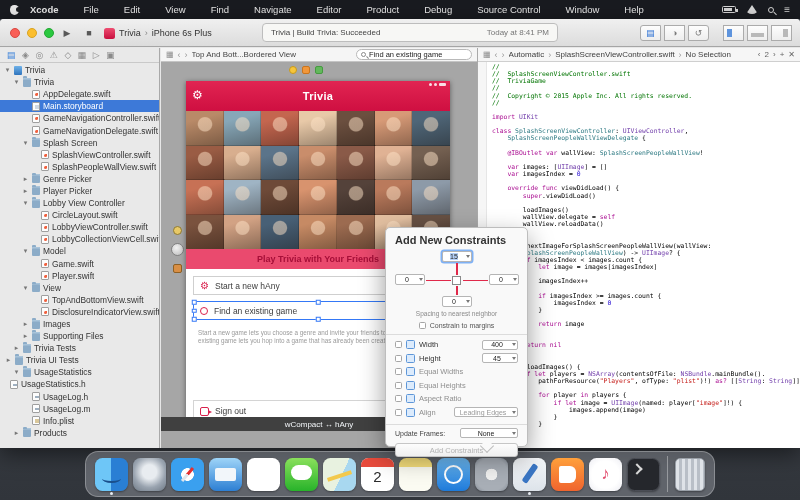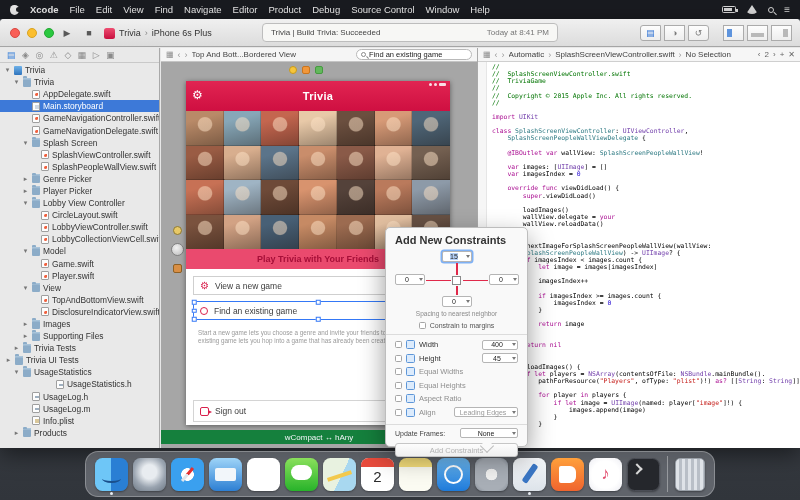--- a/index.html
+++ b/index.html
@@ -104,21 +104,21 @@
   .srow .rlabel{font-size:8.5px;color:#3c3c3c;}
   .srow .chev{margin-left:auto;color:#b5b5b5;font-size:9px;}
   .ic-gear-red{color:#d9204c;font-size:10px;line-height:1;}
   .ic-ring-red{width:8px;height:8px;border:1.6px solid #d9204c;border-radius:50%;flex:none;}
   .handle{position:absolute;width:4.5px;height:4.5px;background:#fff;border:1px solid #3478f6;transform:translate(-50%,-50%);}
   .sdesc{position:absolute;left:12px;right:12px;top:248px;font-size:6.3px;line-height:8.2px;color:#9a9a9a;}
   .signout{position:absolute;left:7px;right:7px;bottom:3px;height:22px;border:1px solid #d4d4d4;display:flex;align-items:center;gap:6px;padding:0 6px;}
   .so-icon{position:relative;width:9px;height:9px;border:1.6px solid #d9204c;border-radius:2px;flex:none;}
   .so-icon::after{content:"";position:absolute;right:-4px;top:2px;width:0;height:0;border-top:2.5px solid transparent;border-bottom:2.5px solid transparent;border-left:4px solid #d9204c;}
   .so-label{font-size:8.5px;color:#3c3c3c;}
-  .size-bar{position:absolute;left:0;right:0;bottom:4px;height:14px;background:#15803d;display:flex;align-items:center;padding:0 2px;gap:5px;color:#f2f5f8;font-size:8px;}
+  .size-bar{position:absolute;left:0;right:0;bottom:17px;height:14px;background:#404040;display:flex;align-items:center;padding:0 2px;gap:5px;color:#f2f5f8;font-size:8px;}
   .size-bar .mid{position:absolute;left:0;right:0;text-align:center;}
   .sb-right{margin-left:auto;display:flex;gap:6px;font-size:9px;z-index:1;}
   
   .editor{position:absolute;left:477px;top:29px;width:323px;height:400px;background:#fff;border-left:1px solid #a9a9a9;overflow:hidden;}
   .ejump{position:absolute;left:0;right:0;top:0;height:14px;background:#f6f6f6;border-bottom:1px solid #cfcfcf;display:flex;align-items:center;gap:4px;padding:0 5px;font-size:8px;color:#3d3d3d;}
   .ejump .trunc{white-space:nowrap;overflow:hidden;text-overflow:ellipsis;}
   .ej-right{margin-left:auto;display:flex;gap:4px;align-items:center;color:#666;flex:none;}
   .gutter{position:absolute;left:0;top:14px;bottom:0;width:9px;background:#f6f6f6;border-right:1px solid #e6e6e6;}
   .code{position:absolute;left:9px;right:0;top:14px;bottom:0;padding:2px 0 0 5px;font-family:"DejaVu Sans Mono",monospace;font-size:6.4px;line-height:7.15px;color:#000;overflow:hidden;}
   .cl{white-space:pre;height:7.15px;}
@@ -199,21 +199,21 @@
   .dock-divider{width:1px;height:36px;background:rgba(255,255,255,.35);margin:0 2px;align-self:center;}
   .trash{width:30px;height:33px;border-radius:5px;background:repeating-linear-gradient(90deg,#dfe3e8 0 3px,#b9bfc7 3px 6px);border:1px solid #9aa0a8;box-shadow:0 1px 2px rgba(0,0,0,.35);}
 </style>
 </head>
 <body>
 
 <div class="screen">
 
   <div class="menubar">
     <span class="apple-shape"></span>
-    <div id="menus" style="display:flex;gap:11px;">
+    <div id="menus" style="display:flex;gap:25px;">
         <span class="menu-item mi-bold">Xcode</span>
         <span class="menu-item">File</span>
         <span class="menu-item">Edit</span>
         <span class="menu-item">View</span>
         <span class="menu-item">Find</span>
         <span class="menu-item">Navigate</span>
         <span class="menu-item">Editor</span>
         <span class="menu-item">Product</span>
         <span class="menu-item">Debug</span>
         <span class="menu-item">Source Control</span>
@@ -400,21 +400,21 @@
           <div class="trow" style="padding-left: 5px;">
             <span class="disc">▸</span>
             <span class="ticon ti-folder"></span>
             <span class="tlabel">Trivia UI Tests</span>
           </div>
           <div class="trow" style="padding-left: 13px;">
             <span class="disc">▾</span>
             <span class="ticon ti-folder"></span>
             <span class="tlabel">UsageStatistics</span>
           </div>
-          <div class="trow" style="padding-left: 22px; margin-left: 24px;">
+          <div class="trow" style="">
             <span class="disc"></span>
             <span class="ticon ti-header"></span>
             <span class="tlabel">UsageStatistics.h</span>
           </div>
           <div class="trow" style="padding-left: 22px;">
             <span class="disc"></span>
             <span class="ticon ti-header"></span>
             <span class="tlabel">UsageLog.h</span>
           </div>
           <div class="trow" style="padding-left: 22px;">
@@ -496,21 +496,21 @@
             <div class="tile" style="background: radial-gradient(circle at 50% 38%, rgba(255, 228, 200, 0.5) 0px, rgba(255, 228, 200, 0.5) 23%, rgba(0, 0, 0, 0) 27%), linear-gradient(165deg, rgb(198, 138, 100) 25%, rgba(15, 8, 4, 0.5) 130%) rgb(198, 138, 100);"></div>
             <div class="tile" style="background: radial-gradient(circle at 50% 38%, rgba(255, 228, 200, 0.5) 0px, rgba(255, 228, 200, 0.5) 23%, rgba(0, 0, 0, 0) 27%), linear-gradient(165deg, rgb(156, 107, 80) 25%, rgba(15, 8, 4, 0.5) 130%) rgb(156, 107, 80);"></div>
             <div class="tile" style="background: radial-gradient(circle at 50% 38%, rgba(255, 228, 200, 0.5) 0px, rgba(255, 228, 200, 0.5) 23%, rgba(0, 0, 0, 0) 27%), linear-gradient(165deg, rgb(226, 191, 160) 25%, rgba(15, 8, 4, 0.5) 130%) rgb(226, 191, 160);"></div>
             <div class="tile" style="background: radial-gradient(circle at 50% 38%, rgba(255, 228, 200, 0.5) 0px, rgba(255, 228, 200, 0.5) 23%, rgba(0, 0, 0, 0) 27%), linear-gradient(165deg, rgb(102, 80, 67) 25%, rgba(15, 8, 4, 0.5) 130%) rgb(102, 80, 67);"></div>
           </div>
         <div class="band">
           <span>Play Trivia with Your Friends</span>
         </div>
         <div class="srow srow-1">
           <span class="ic-gear-red">⚙</span>
-          <span class="rlabel">View a new game</span>
+          <span class="rlabel">Start a new hAny</span>
           <span class="chev">›</span>
         </div>
         <div class="srow srow-2" id="row2">
           <span class="ic-ring-red"></span>
           <span class="rlabel">Find an existing game</span>
           <span class="chev">›</span>
         <span class="handle" style="top: 0%; left: 0%;"></span>
             <span class="handle" style="top: 0%; left: 50%;"></span>
             <span class="handle" style="top: 0%; left: 100%;"></span>
             <span class="handle" style="top: 50%; left: 0%;"></span>
@@ -575,21 +575,21 @@
           <div class="cl">&nbsp;</div>
           <div class="cl">    <span class="tok-k">@IBOutlet</span> <span class="tok-k">var</span> wallView: <span class="tok-p">SplashScreenPeopleWallView</span>!</div>
           <div class="cl">&nbsp;</div>
           <div class="cl">    <span class="tok-k">var</span> images: [<span class="tok-t">UIImage</span>] = []</div>
           <div class="cl">    <span class="tok-k">var</span> imagesIndex = <span class="tok-n">0</span></div>
           <div class="cl">&nbsp;</div>
           <div class="cl">    <span class="tok-k">override</span> <span class="tok-k">func</span> viewDidLoad() {</div>
           <div class="cl">        <span class="tok-k">super</span>.viewDidLoad()</div>
           <div class="cl">&nbsp;</div>
           <div class="cl">        loadImages()</div>
-          <div class="cl">        wallView.delegate = <span class="tok-k">your</span></div>
+          <div class="cl">        wallView.delegate = <span class="tok-k">self</span></div>
           <div class="cl">        wallView.reloadData()</div>
           <div class="cl">    }</div>
           <div class="cl">&nbsp;</div>
           <div class="cl">    <span class="tok-k">func</span> nextImageForSplashScreenPeopleWallView(wallView:</div>
           <div class="cl">        <span class="tok-p">SplashScreenPeopleWallView</span>) -&gt; <span class="tok-t">UIImage</span>? {</div>
           <div class="cl">        <span class="tok-k">if</span> imagesIndex &lt; images.count {</div>
           <div class="cl">            <span class="tok-k">let</span> image = images[imagesIndex]</div>
           <div class="cl">&nbsp;</div>
           <div class="cl">            imagesIndex++</div>
           <div class="cl">&nbsp;</div>

